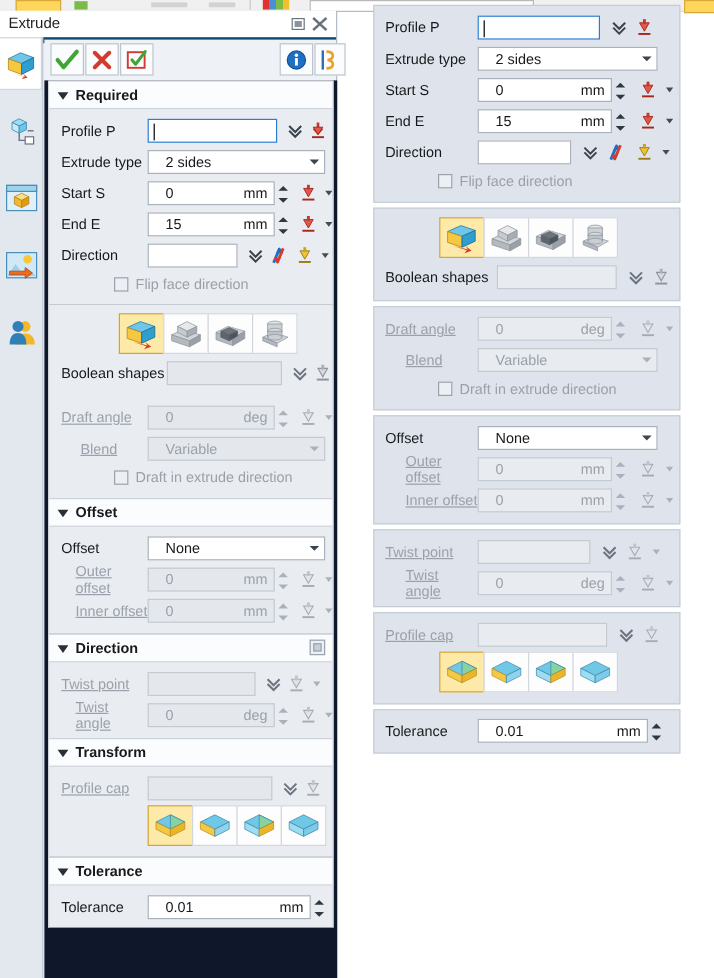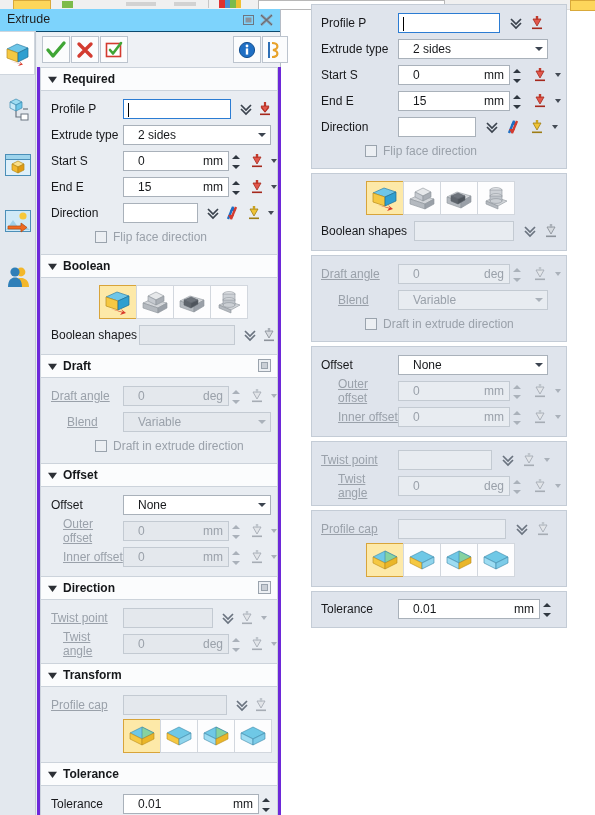--- a/index.html
+++ b/index.html
@@ -27,22 +27,22 @@
 
   
   #extrude-window{
     position:absolute;left:0;top:9px;width:281px;height:806px;
     background:#e9edf2;
     border-right:1px solid #b5bcc6;
     box-sizing:border-box;
   }
   #title-bar{
     position:relative;height:22px;
-    background:#7dd3fc;
-    border-bottom:1px solid #0c4a6e;
+    background:#ffffff;
+    border-bottom:5px solid #0c4a6e;
   }
   #title-bar .t-text{
     position:absolute;left:7px;top:3px;font-size:12.5px;color:#1f1f1f;
   }
   .tb-btn{
     position:absolute;top:4px;width:15px;height:14px;
     cursor:default;
   }
   #btn-restore{left:241px;}
   #btn-close{left:259px;}
@@ -75,21 +75,21 @@
   }
   #cmd-ok{left:5px;}
   #cmd-cancel{left:34px;}
   #cmd-apply{left:63px;}
   #cmd-info{left:196px;}
   #cmd-help{left:225px;width:26px;}
 
   
   #panel-body{
     position:absolute;left:37px;top:58px;width:244px;height:748px;
-    background:#6d28d9;overflow:hidden;
+    background:#0f172a;overflow:hidden;
   }
   .sec{
     margin:0 3px 0 3px;background:#e9edf2;
     border-left:1px solid #ccd3db;border-right:1px solid #ccd3db;
     box-sizing:border-box;
   }
   .sec-head{
     position:relative;height:22px;background:#fbfcfd;
     border-top:1px solid #ccd3db;border-bottom:1px solid #ccd3db;
     display:flex;align-items:center;
@@ -403,26 +403,20 @@
         </div>
 
         <div class="chkrow">
           <span class="chkbox"></span>
           <span class="ctext">Flip face direction</span>
         </div>
       </div>
     </div>
 
     <div class="sec">
-      <div class="sec-head">
-        <svg class="tri" viewBox="0 0 10 10">
-            <polygon points="0,2 10,2 5,9" fill="#2b2f35"></polygon>
-          </svg>
-        <span class="lbl">Boolean</span>
-      </div>
       <div class="sec-body">
         <div class="shape-strip">
           <div class="shape-btn sel">
             <svg width="30" height="26" viewBox="0 0 30 26">
               <polygon points="3,8 14,3 26,7 15,12" fill="#6ec6e8" stroke="#2f7fa6" stroke-width=".7"></polygon>
               <polygon points="3,8 15,12 15,21 3,17" fill="#f5c842" stroke="#b98c1c" stroke-width=".7"></polygon>
               <polygon points="15,12 26,7 26,16 15,21" fill="#2f9fd0" stroke="#1e6e93" stroke-width=".7"></polygon>
               <path d="M8 20 L20 23 L18 20 L23 24 L17 26 L19 23.5 Z" fill="#d93b2b"></path>
             </svg>
           </div>
@@ -469,29 +463,20 @@
           <svg width="16" height="16" viewBox="0 0 16 16" style="margin-left:4px;">
             <polygon points="4,4 12,4 8,11" fill="#d6dadf" stroke="#8d939b" stroke-width=".9"></polygon>
             <rect x="6.8" y="1" width="2.4" height="4" fill="#aab0b8"></rect>
             <rect x="3" y="12.5" width="10" height="1.6" fill="#8d939b"></rect>
           </svg>
         </div>
       </div>
     </div>
 
     <div class="sec">
-      <div class="sec-head">
-        <svg class="tri" viewBox="0 0 10 10">
-            <polygon points="0,2 10,2 5,9" fill="#2b2f35"></polygon>
-          </svg>
-        <span class="lbl">Draft</span>
-        <span class="sec-toggle">
-            <i></i>
-          </span>
-      </div>
       <div class="sec-body">
         <div class="row">
           <span class="rlabel dis">Draft angle</span>
           <div class="fld dis" style="width:108px;">
             <span class="val dis">0</span>
             <span class="unit dis">deg</span>
             <span class="spin dis">
                 <u></u>
                 <d></d>
               </span>

